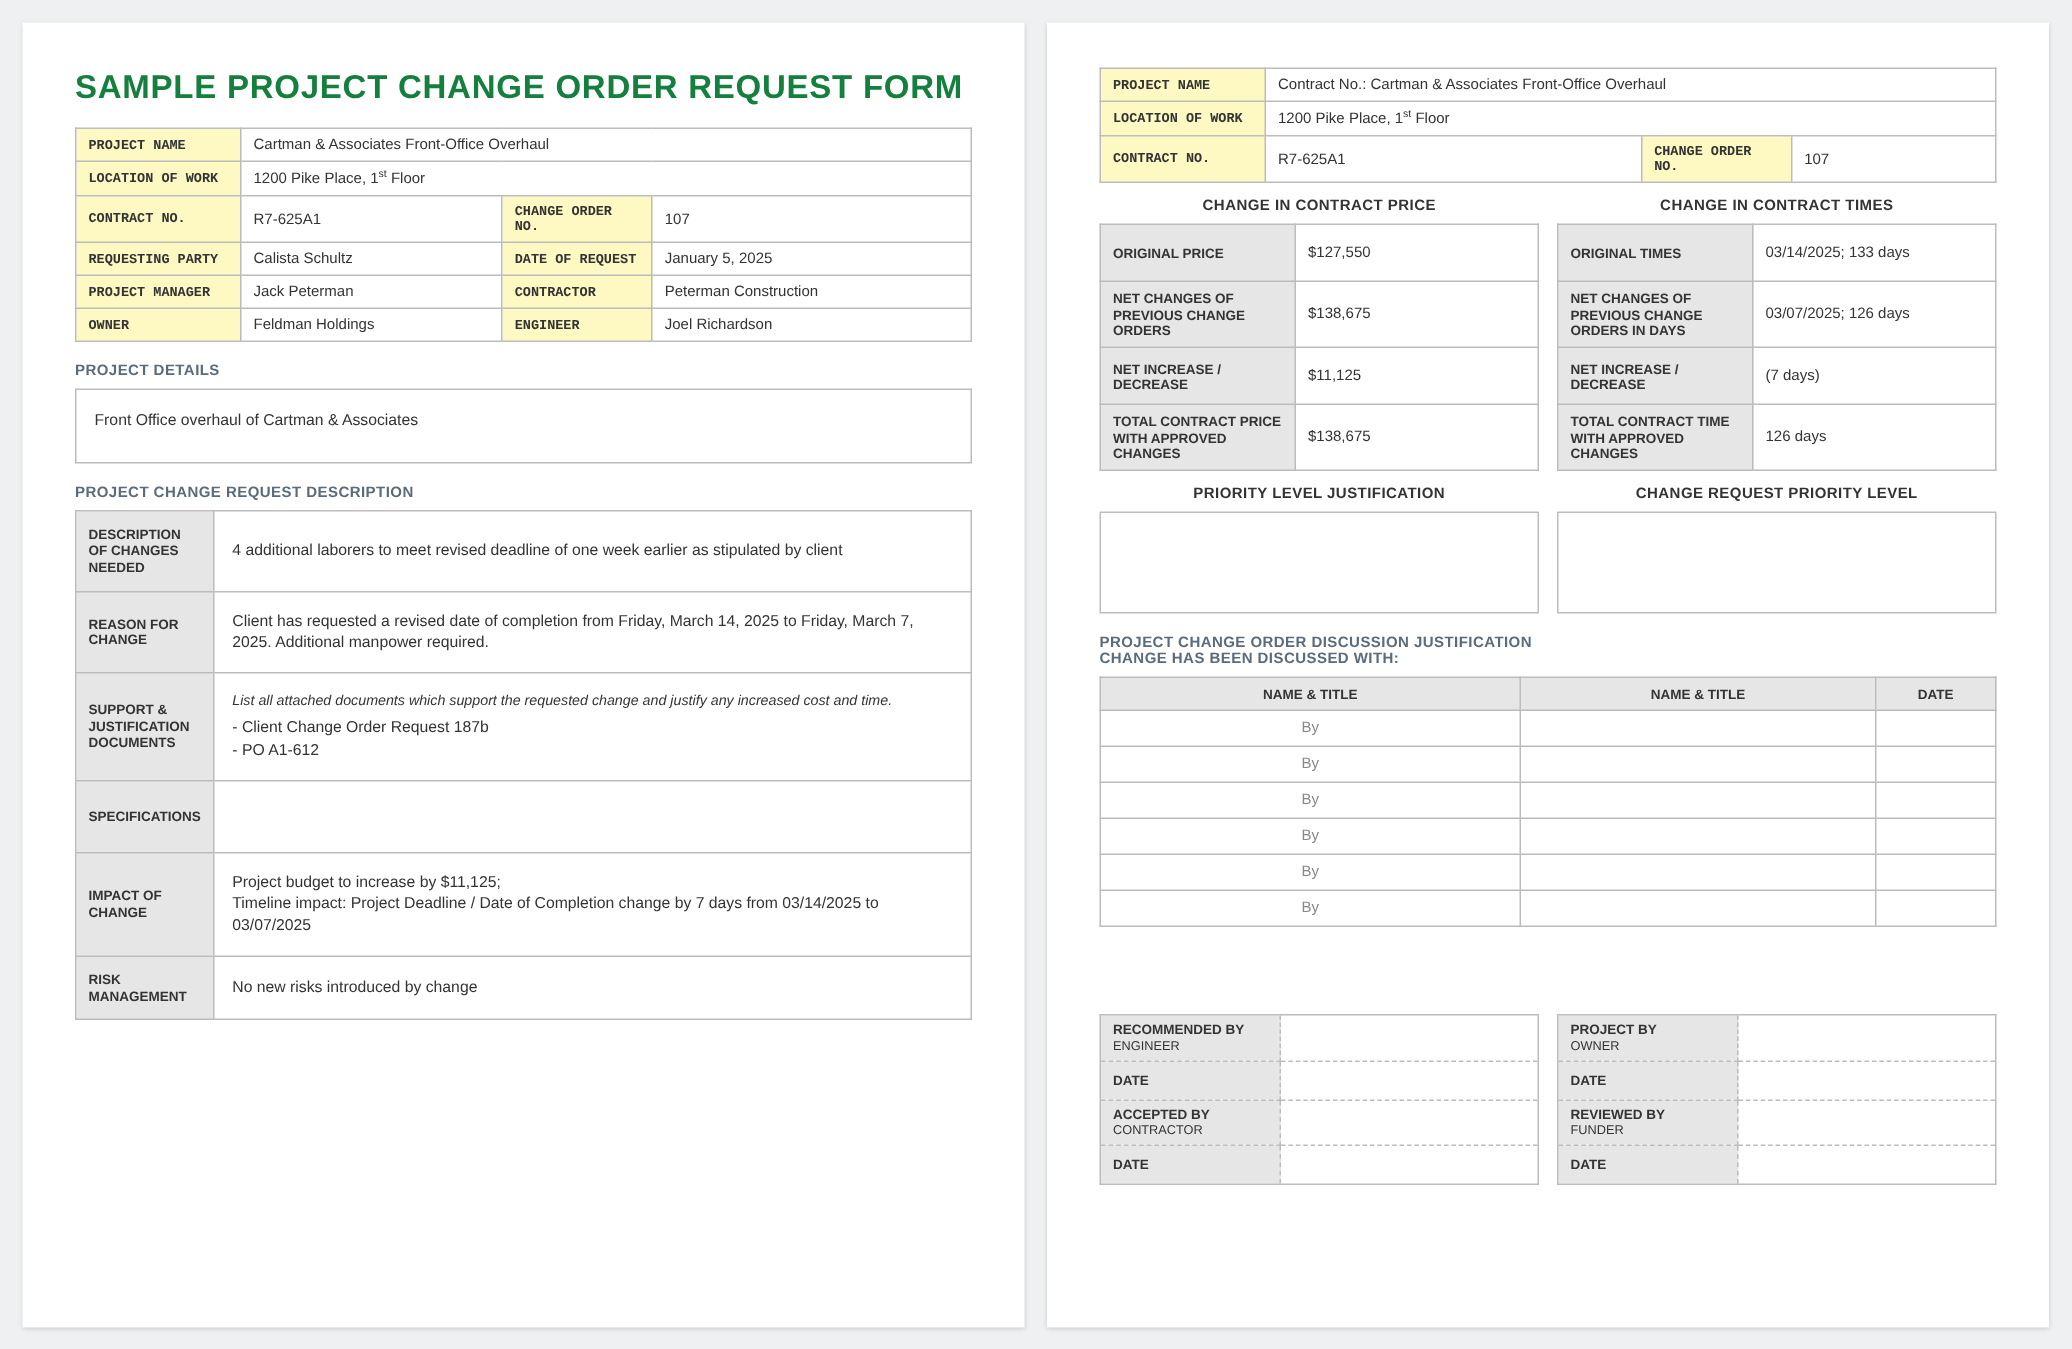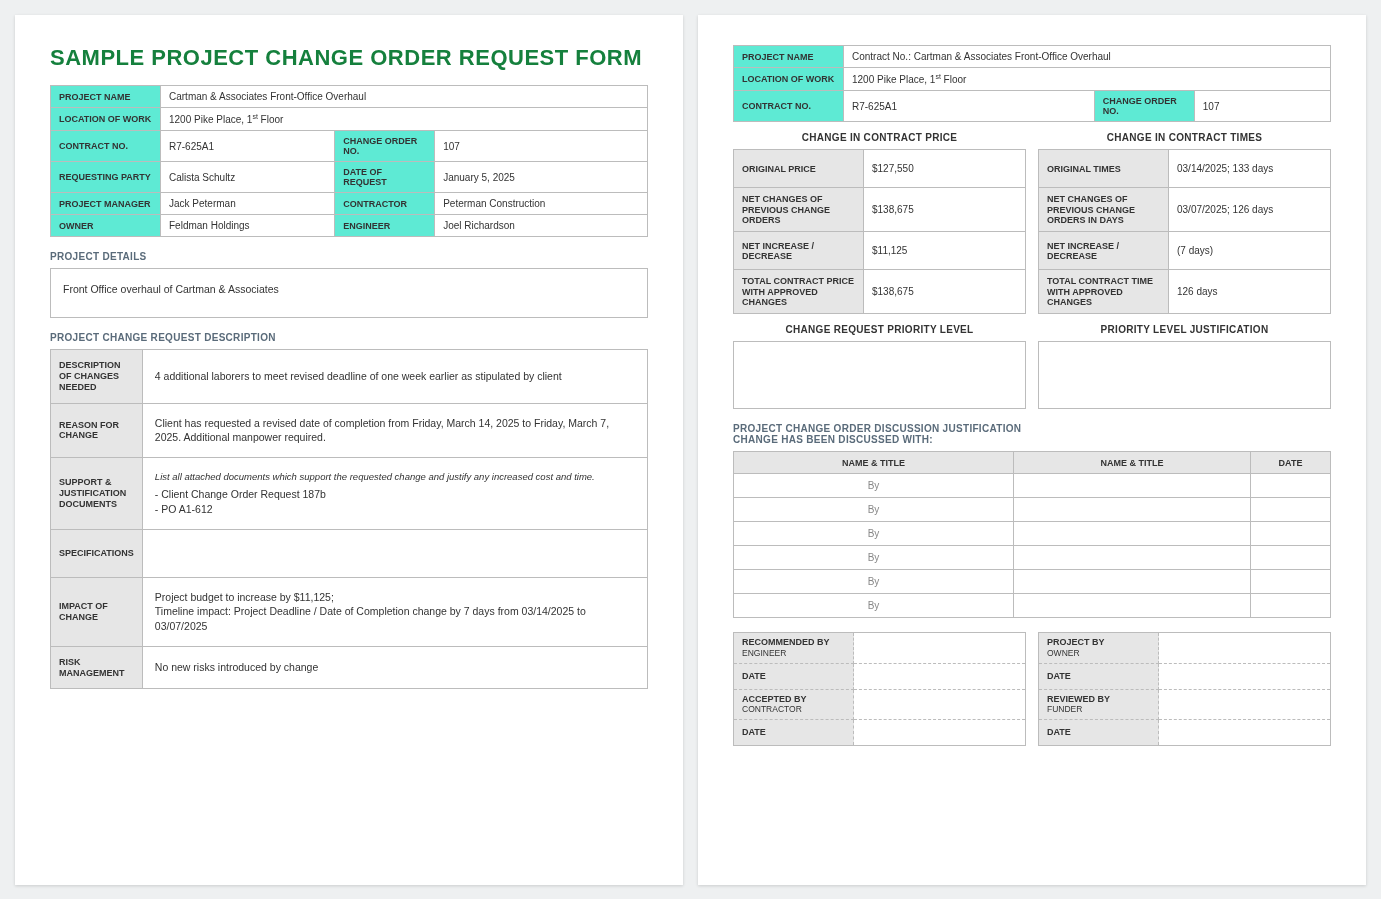--- a/index.html
+++ b/index.html
@@ -27,25 +27,26 @@
   }
   table { border-collapse: collapse; width: 100%; }
   table td, table th {
     border: 1px solid #bcbcbc;
     padding: 5px 8px;
     font-size: 10px;
     vertical-align: middle;
     height: 22px;
   }
   .label-cell {
-    background: #5eead4;
+    background: #fef9c3;
     font-weight: bold;
     font-size: 9px;
     text-transform: uppercase;
     width: 110px;
+    font-family: Liberation Mono, monospace;
   }
   .label-cell-sm { width: 100px; }
   .section-head {
     font-size: 10px;
     font-weight: bold;
     color: #5a6b7a;
     margin: 14px 0 6px 0;
     letter-spacing: 0.3px;
   }
   .details-box {
@@ -72,21 +73,21 @@
   .sub-title { font-size:10px; font-weight:bold; text-align:center; margin-bottom:6px; letter-spacing:0.3px; }
   .change-table td { font-size:10px; height:38px; }
   .change-table .clabel { background:#e6e6e6; font-weight:bold; font-size:9px; width:130px; line-height:1.15; padding:6px 8px;}
   .priority-box { border:1px solid #bcbcbc; min-height:68px; }
   .discuss-table th {
     background:#e6e6e6; font-weight:bold; font-size:9px; text-align:center; padding:5px;
   }
   .discuss-table td { height:24px; font-size:10px; }
   .discuss-table .by-cell { text-align:center; color:#888; width:280px;}
   .sign-row { display:flex; gap:12px; margin-top:14px;}
-  .sign-row > table { flex:1; }
+  .sign-row > table { flex:1;margin-top:44px; }
   .sign-table td { height:26px; font-size:10px; }
   .sign-table .slabel { background:#e6e6e6; font-size:9px; width:120px; padding:4px 8px; line-height:1.15;}
   .sign-table .slabel .strong { font-weight:bold; display:block; }
   .sign-table .slabel .sub { font-weight:normal; font-size:8.5px; }
   .dash-border td { border-style:dashed; border-color:#bcbcbc; }
   .dash-border tr:last-child td { border-bottom-style:solid;}
   .dash-border tr:first-child td { border-top-style:solid;}
   .dash-border td:first-child { border-left-style:solid;}
   .dash-border td:last-child { border-right-style:solid;}
 </style>
@@ -242,25 +243,25 @@
                 <td class="clabel">TOTAL CONTRACT TIME WITH APPROVED CHANGES</td>
                 <td>126 days</td>
               </tr>
         </tbody>
           </table>
       </div>
     </div>
 
     <div class="two-col">
       <div>
-        <div class="sub-title">CHANGE REQUEST PRIORITY LEVEL</div>
+        <div class="sub-title">PRIORITY LEVEL JUSTIFICATION</div>
         <div class="priority-box"></div>
       </div>
       <div>
-        <div class="sub-title">PRIORITY LEVEL JUSTIFICATION</div>
+        <div class="sub-title">CHANGE REQUEST PRIORITY LEVEL</div>
         <div class="priority-box"></div>
       </div>
     </div>
 
     <div class="section-head" style="white-space:pre-line">PROJECT CHANGE ORDER DISCUSSION JUSTIFICATION
 CHANGE HAS BEEN DISCUSSED WITH:</div>
     <table class="discuss-table">
       <tbody>
           <tr>
         <th>NAME &amp; TITLE</th>

